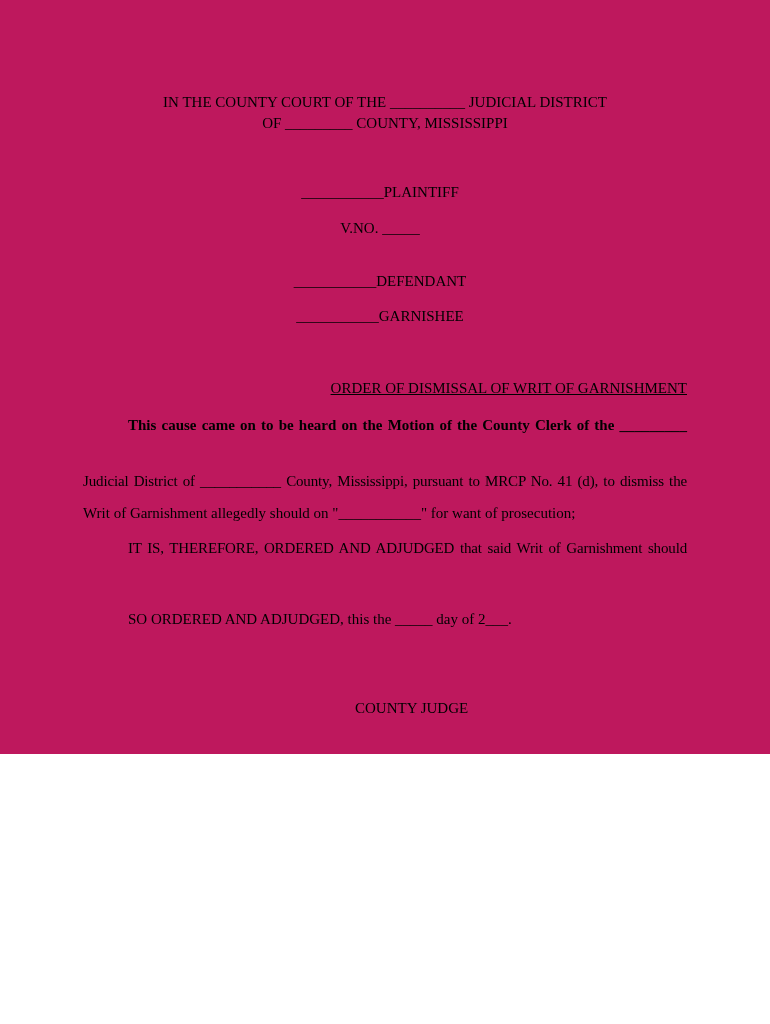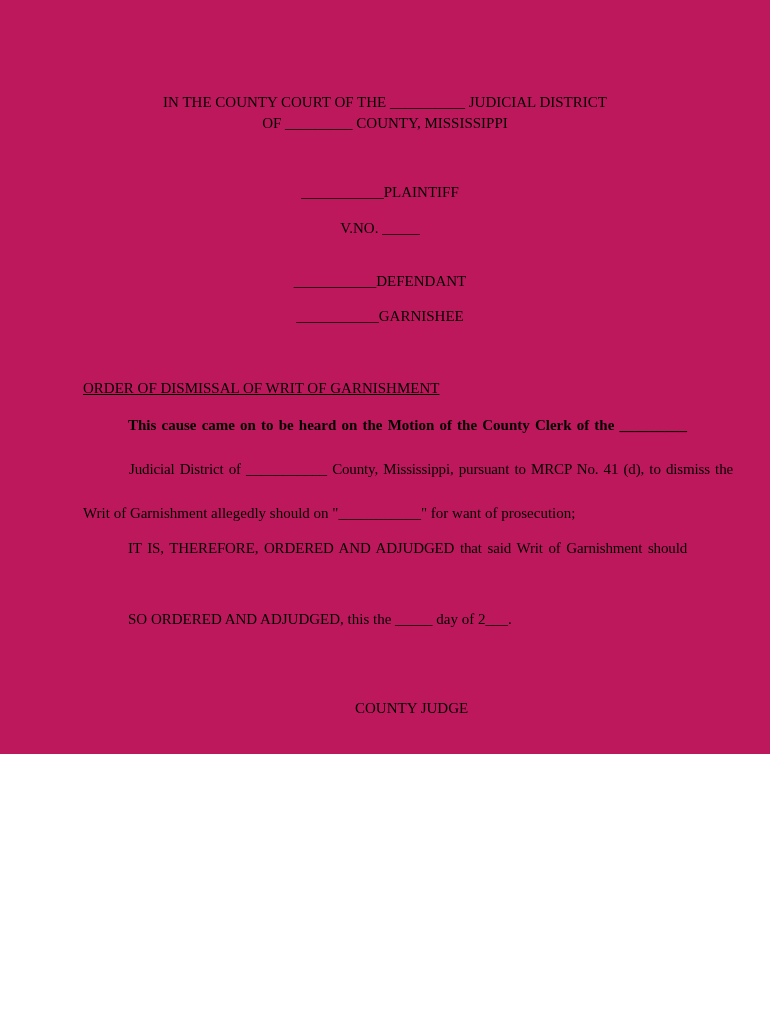--- a/index.html
+++ b/index.html
@@ -41,21 +41,21 @@
   .cap-row-caseno     { top: 219px; }
   .cap-row-defname1   { top: 254px; }
   .cap-row-defendant  { top: 272px; }
   .cap-row-garnishee  { top: 307px; }
 
   .doc-title {
     top: 379px;
     left: 83px;
     width: 604px;
     margin: 0;
-    text-align: left;
+    text-align: right;
     font-size: 15px;
     font-weight: normal;
     line-height: 1.25;
     text-decoration: underline;
     white-space: nowrap;
   }
 
   .body-line {
     left: 83px;
     width: 604px;
@@ -63,21 +63,21 @@
   }
   .body-line.plain { white-space: nowrap; }
   .body-line.just {
     text-align: justify;
     text-align-last: justify;
   }
   .body-line.tight { letter-spacing: -0.15px; }
   .indent { text-indent: 45px; }
 
   .bl-1 { top: 416px; font-weight: bold; }
-  .bl-2 { top: 460px; margin-left: 46px; }
+  .bl-2 { top: 472px; }
   .bl-3 { top: 504px; }
   .bl-4 { top: 539px; }
   .bl-5 { top: 575px; }
   .bl-6 { top: 610px; }
 
   .signature-area {
     top: 698px;
     left: 355px;
     width: 320px;
     line-height: 21px;

